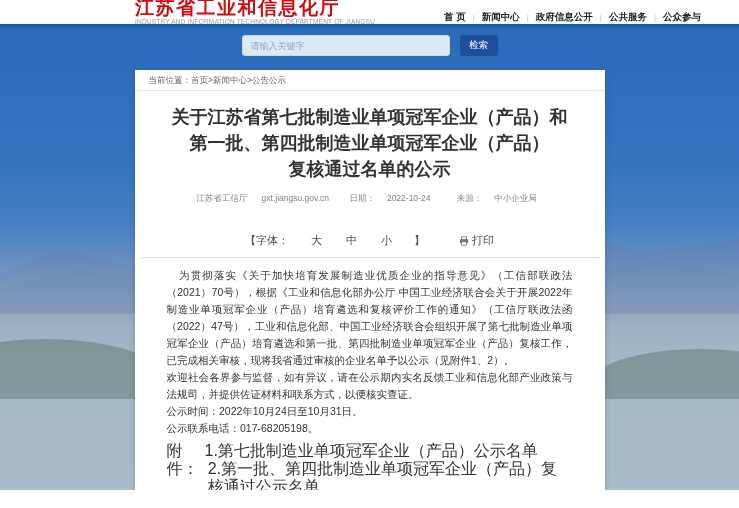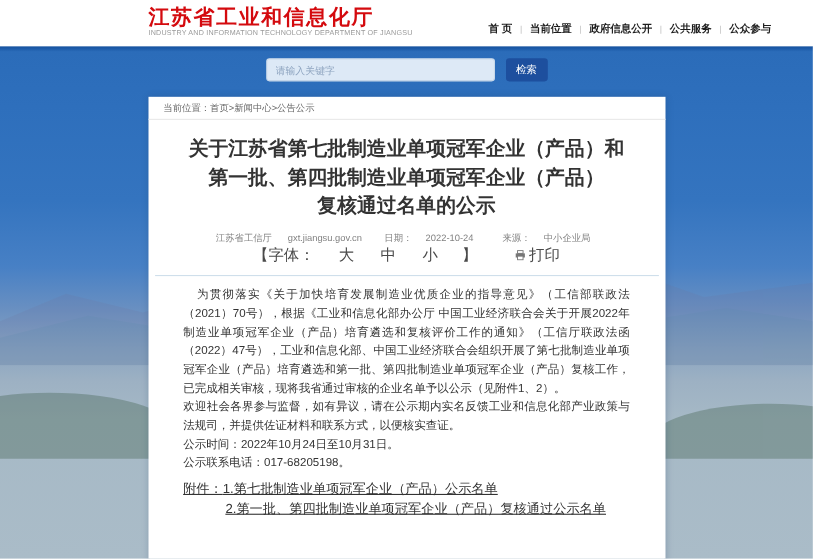--- a/index.html
+++ b/index.html
@@ -3,21 +3,21 @@
 <meta charset="utf-8">
 <style>
   html,body{margin:0;padding:0;}
   body{
     width:739px;height:508px;overflow:hidden;position:relative;
     font-family:"Liberation Sans","DejaVu Sans",sans-serif;
     background:#ffffff;
   }
   
   .topbar{
-    height:42px;background:#ffffff;display:flex;align-items:center;
+    height:24px;background:#ffffff;display:flex;align-items:center;
     position:relative;z-index:3;
   }
   .logo{margin-left:135px;line-height:1;}
   .logo-title{font-size:19px;font-weight:bold;color:#d40a0e;letter-spacing:1.5px;}
   .logo-sub{font-size:6.5px;color:#9a9a9a;margin-top:2px;letter-spacing:0.2px;}
   .nav{
     margin-left:auto;margin-right:38px;display:flex;align-items:center;
     font-size:9.5px;font-weight:bold;color:#1d1d1d;margin-top:10px;text-align:center;
   }
   .nav-item{cursor:pointer;white-space:nowrap;}
@@ -63,45 +63,45 @@
   .card-inner{padding:0 32px;}
   .title{
     margin-top:13px;text-align:center;font-size:18px;font-weight:bold;
     color:#333;line-height:26px;
   }
   .meta{
     margin-top:11px;text-align:center;font-size:8.5px;color:#828282;white-space:nowrap;
   }
   .meta span{margin:0 6px;}
   .toolbar{
-    margin-top:0;display:flex;justify-content:center;align-items:center;
-    font-size:14px;color:#4a4a4a;gap:20px;
+    margin-top:28px;display:flex;justify-content:center;align-items:center;
+    font-size:11px;color:#4a4a4a;gap:20px;
   }
   .font-size-btn{cursor:pointer;margin:0 2px;}
   .print{display:flex;align-items:center;gap:3px;margin-left:14px;cursor:pointer;}
   .divider{border-bottom:1px solid #cfdfeb;margin:9px 6px 0 6px;}
   .article-body{margin-top:9px;font-size:10.5px;color:#333;line-height:17px;text-align:justify;}
   .article-body p{margin:0;}
   .p-indent{text-indent:1.2em;}
-  .attachments{display:flex;margin-top:5px;font-size:12px;color:#333;line-height:18px;text-decoration:underline;}
+  .attachments{display:flex;margin-top:5px;font-size:16px;color:#333;line-height:18px;}
   .attach-items div{cursor:pointer;}
   .attach-items div:last-child{margin-left:0.2em;}
 </style>
 </head>
 <body>
 
 <div class="topbar">
   <div class="logo">
     <div class="logo-title">江苏省工业和信息化厅</div>
     <div class="logo-sub">INDUSTRY AND INFORMATION TECHNOLOGY DEPARTMENT OF JIANGSU</div>
   </div>
   <div class="nav">
     <span class="nav-item">首 页</span>
     <span class="nav-sep">|</span>
-    <span class="nav-item">当前位置</span>
+    <span class="nav-item">新闻中心</span>
     <span class="nav-sep">|</span>
     <span class="nav-item">政府信息公开</span>
     <span class="nav-sep">|</span>
     <span class="nav-item">公共服务</span>
     <span class="nav-sep">|</span>
     <span class="nav-item">公众参与</span>
   </div>
 </div>
 
 <div class="banner">

